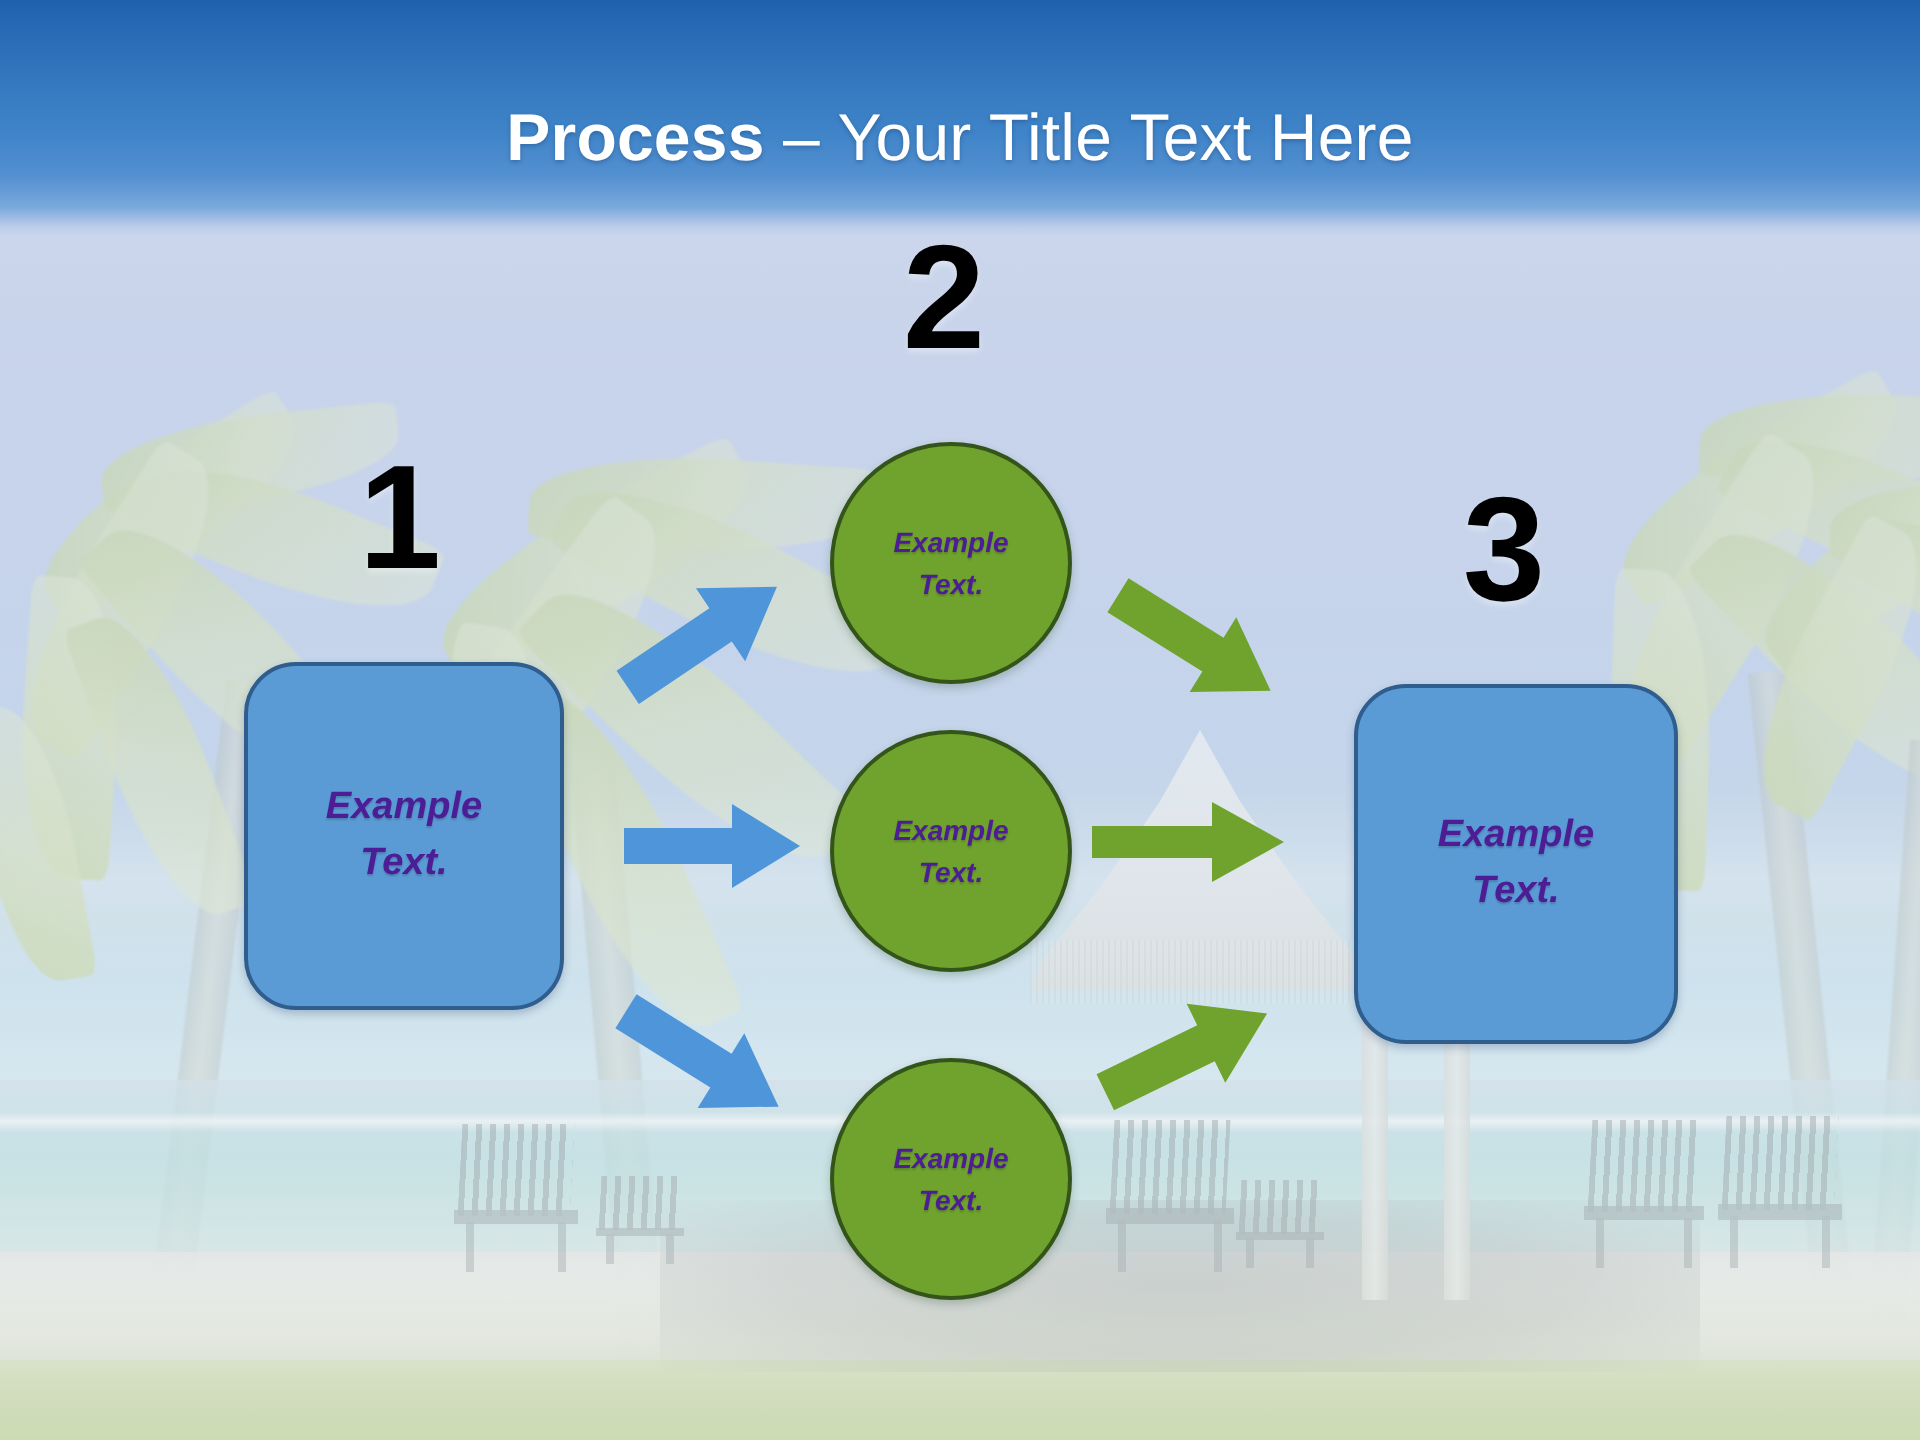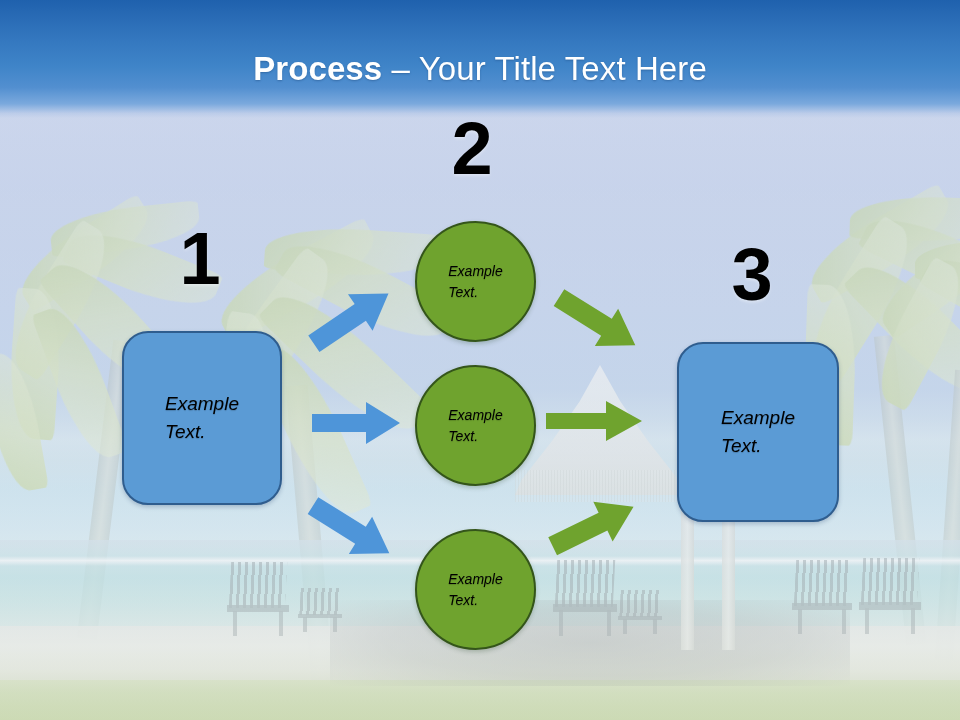--- a/index.html
+++ b/index.html
@@ -178,23 +178,24 @@
   }
   .circle{
     position:absolute;
     background:#6fa32e;
     border:2px solid #34551a;
     border-radius:50%;
     box-shadow:0 2px 4px rgba(40,70,40,.25);
     display:flex;align-items:center;justify-content:center;
   }
   .shape-text{
-    color:#000000;
+    color:#4c1d95;
     font-style:italic;
-    font-weight:normal;
+    font-weight:bold;
+    text-align:center;
     line-height:1.5;
     text-shadow:0 1px 1px rgba(0,0,0,.18);
     white-space:pre-line;
   }
   .box .shape-text{font-size:19px;}
   .circle .shape-text{font-size:14px;}
 
   
   .arrow{position:absolute;}
   .arrow svg{display:block;overflow:visible;}

